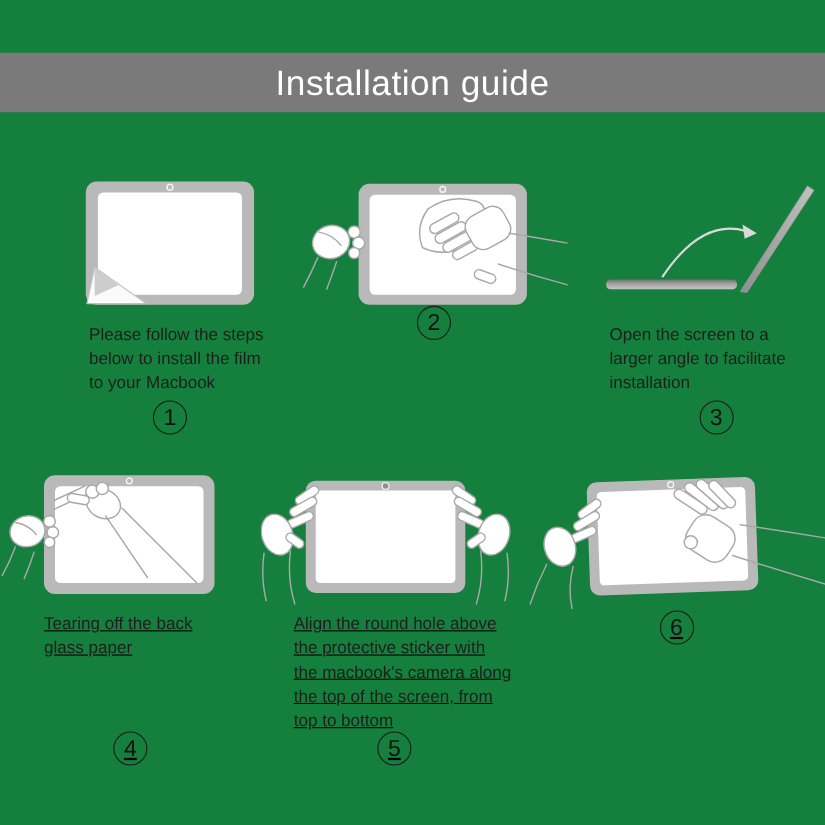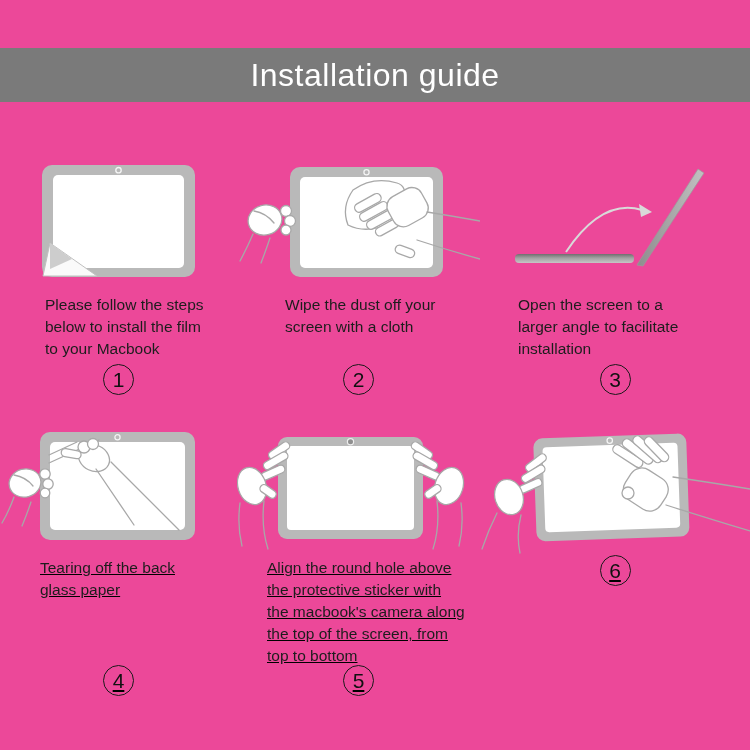--- a/index.html
+++ b/index.html
@@ -2,26 +2,26 @@
 <html style="--banner_bg: #7a7a7a; --banner_text: #ffffff; --frame_gray: #b9b9b9; --line_gray: #a8a8a8; --text: #1d1d1d; --badge_border: #1a1a1a;"><head>
 <meta charset="utf-8">
 <style>
   :root{
     --banner_bg:#7a7a7a; --banner_text:#ffffff; --frame_gray:#b9b9b9;
     --line_gray:#a8a8a8; --text:#1d1d1d; --badge_border:#1a1a1a;
   }
   *{box-sizing:border-box;}
   html,body{margin:0;padding:0;}
   body{width:750px;height:750px;background:#fff;font-family:"Liberation Sans",sans-serif;}
-  .page{width:750px;height:750px;overflow:hidden;background:#ec4899;}
+  .page{width:750px;height:750px;overflow:hidden;background:#15803d;}
   .banner{margin-top:48px;height:54px;background:var(--banner_bg);
           display:flex;align-items:center;justify-content:center;}
   .banner h1{margin:0;color:var(--banner_text);font-size:32px;font-weight:400;letter-spacing:.5px;}
   .row{display:grid;grid-template-columns:237px 243px 270px;}
-  .row1{margin-top:62px;}
+  .row1{margin-top:62px;margin-left:36px;}
   .row2{margin-top:36px;text-decoration:underline;}
   .cell{display:flex;flex-direction:column;}
   .illo{overflow:visible;}
   .row1 .illo{height:114px;}
   .row2 .illo{height:124px;}
   .caption{margin:0;color:var(--text);font-size:15.5px;line-height:22px;white-space:pre-line;}
   .row1 .caption{margin-top:16px;height:70px;}
   .row2 .caption{margin-top:2px;height:108px;}
   .c1a{padding-left:45px;} .c2a{padding-left:48px;} .c3a{padding-left:38px;}
   .c1b{padding-left:40px;} .c2b{padding-left:30px;} .c3b{padding-left:35px;}
@@ -89,22 +89,20 @@
                 <rect width="31" height="9" rx="4.5" transform="translate(121,51) rotate(-29)"></rect>
                 <rect width="30" height="9" rx="4.5" transform="translate(128,59) rotate(-29)"></rect>
                 <rect width="25" height="8.5" rx="4.2" transform="translate(137,66) rotate(-29)"></rect>
                 <rect width="38" height="33" rx="11" transform="translate(146,38) rotate(-29)"></rect>
                 <rect width="20" height="8.5" rx="4.2" transform="translate(160,80) rotate(20)"></rect>
               </g>
               <path class="ln" d="M190,48 Q215,52 243,57 M180,76 Q210,86 243,95"></path>
             </g>
           </svg>
         </div>
-        <p class="caption c2a">Wipe the dust off your
-screen with a cloth</p>
         <div class="numrow">
           <span class="num">2</span>
         </div>
       </div>
 
       <div class="cell">
         <div class="illo">
           <svg width="270" height="114" viewBox="0 0 270 114">
             <defs>
               <linearGradient id="gbase" x1="0" y1="0" x2="0" y2="1">

